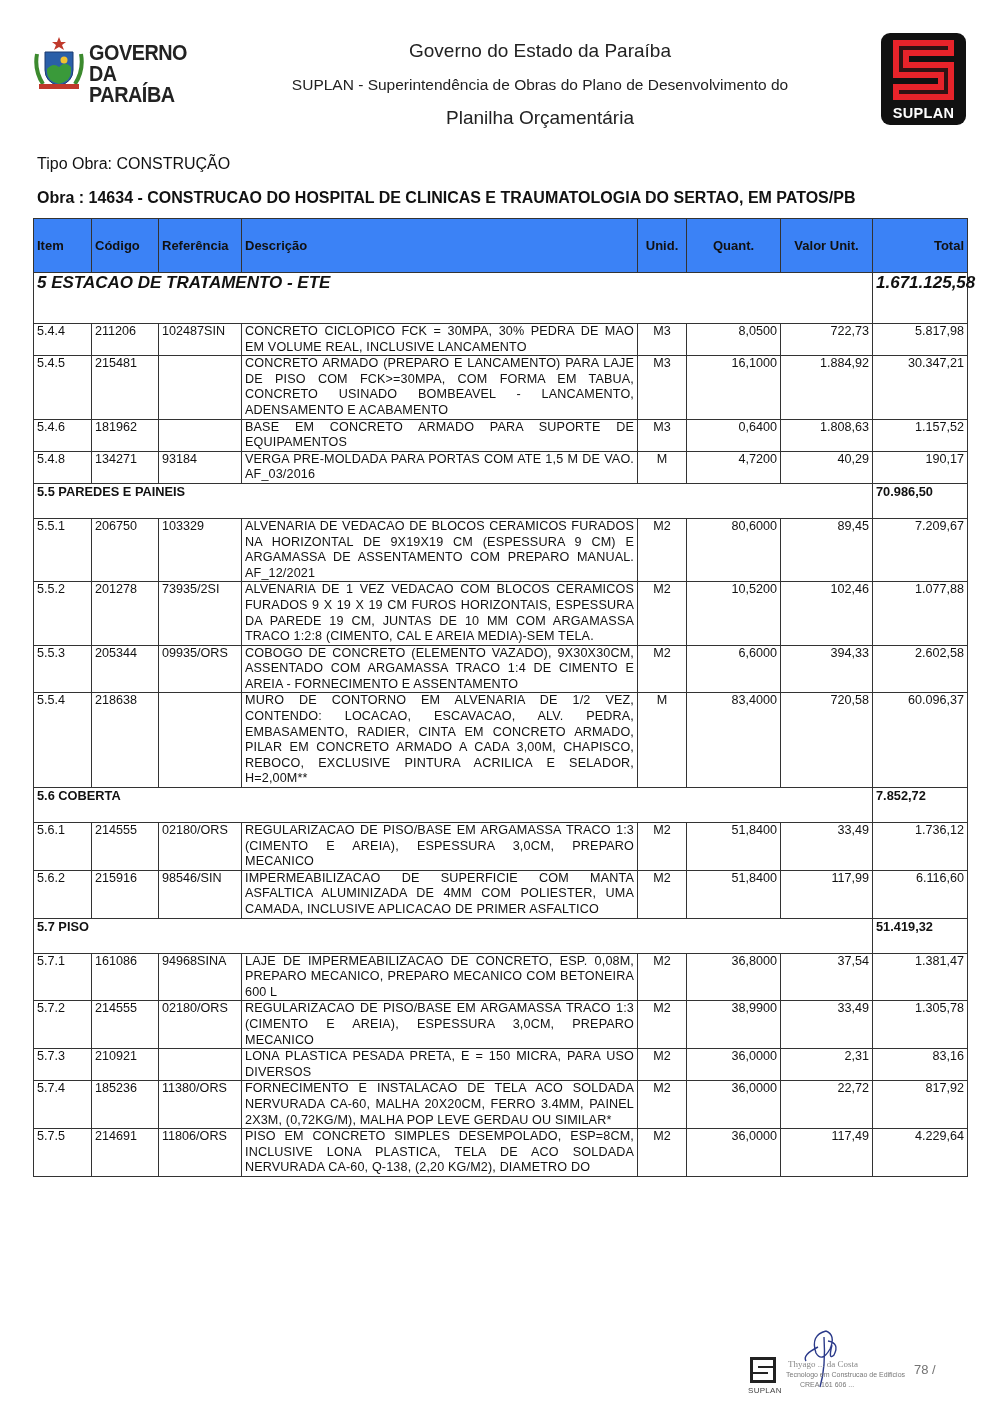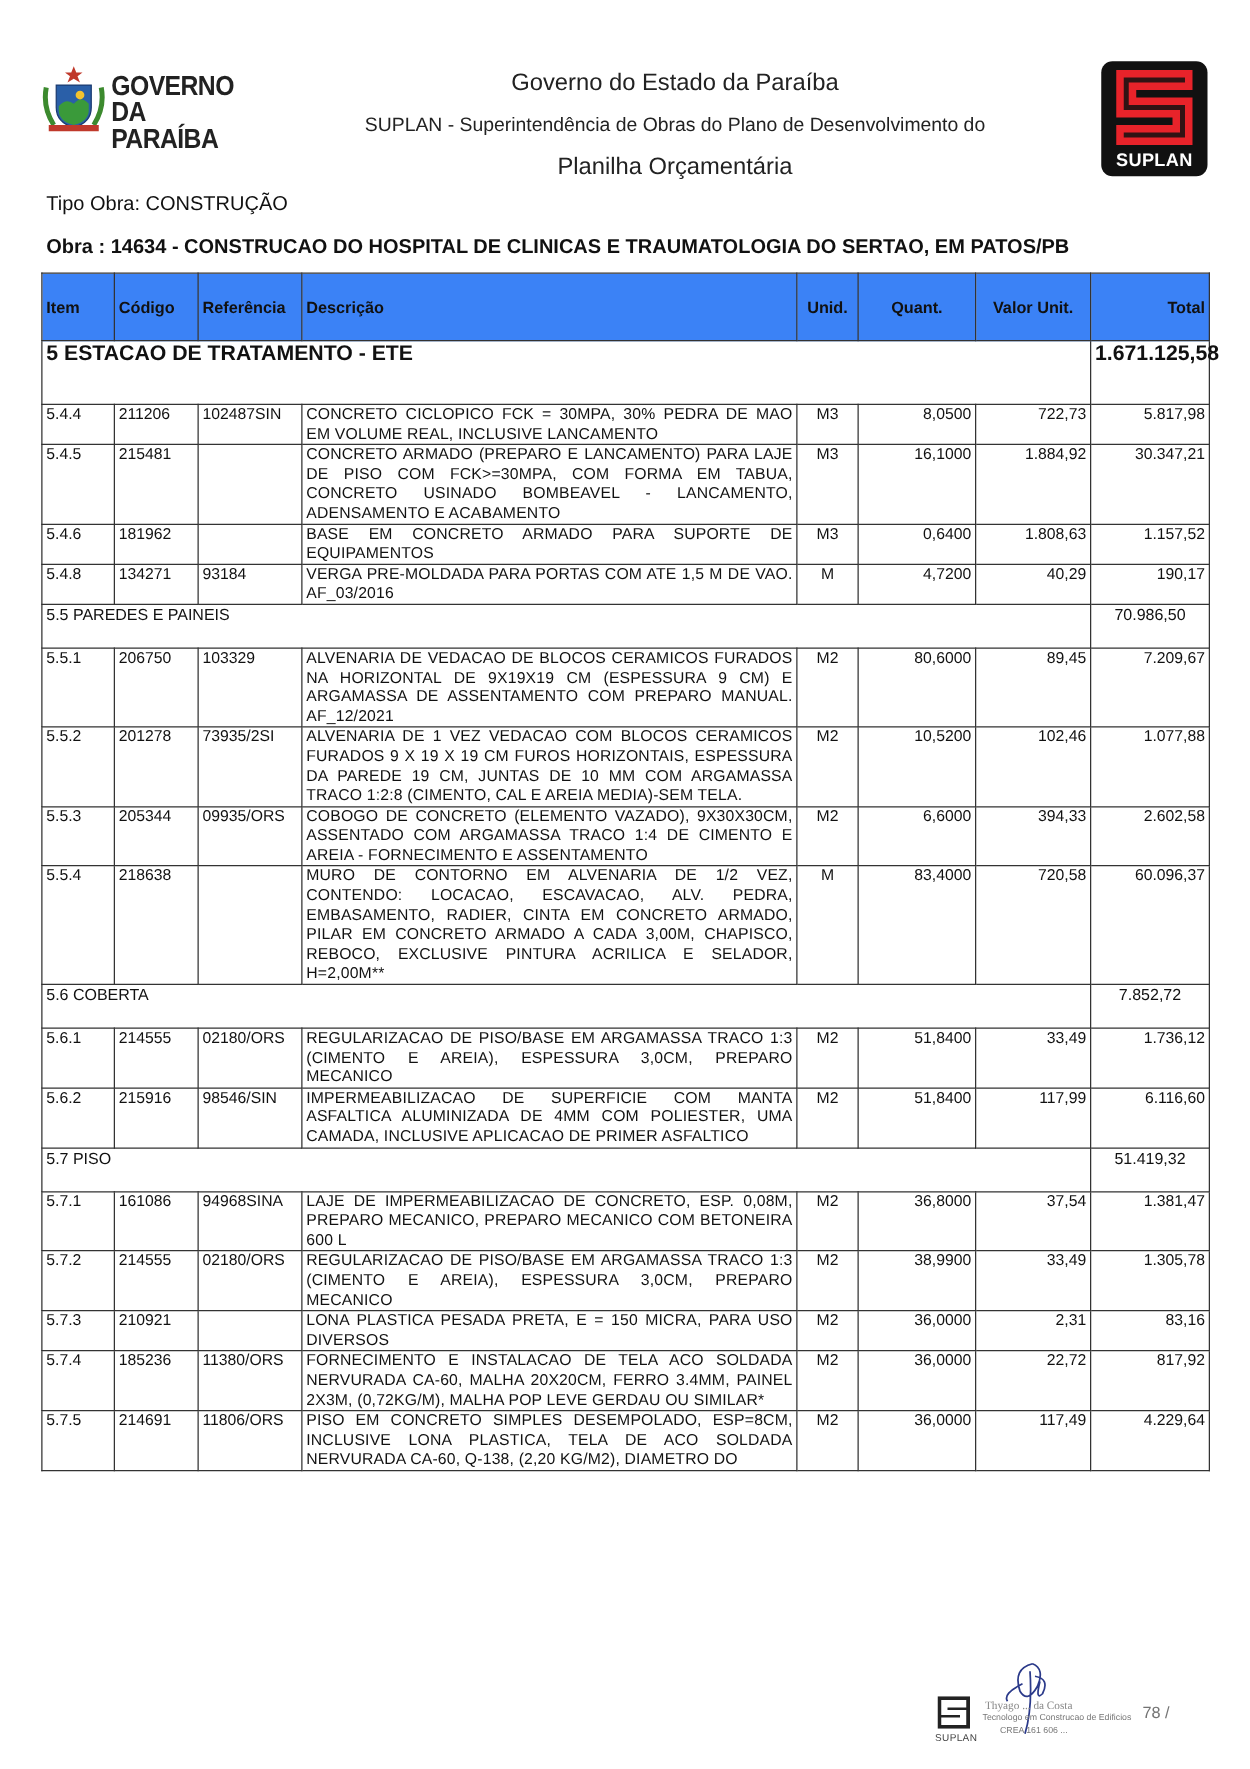--- a/index.html
+++ b/index.html
@@ -1,20 +1,20 @@
 <!DOCTYPE html>
 <html><head>
 <meta charset="utf-8">
 <style>
   html, body { margin: 0; padding: 0; background: #ffffff; }
   body {
     width: 1000px; height: 1415px; position: relative; overflow: hidden;
     font-family: "Liberation Sans", "DejaVu Sans", sans-serif; color: #111;
   }
-  .header { position: absolute; left: 0; top: 0; width: 1000px; height: 140px; margin-top: 16px; }
+  .header { position: absolute; left: 0; top: 0; width: 1000px; height: 140px; }
   .gov-logo { position: absolute; left: 33px; top: 36px; width: 165px; height: 56px; }
   .gov-crest { position: absolute; left: 0; top: 0; width: 52px; height: 56px; }
   .gov-text { position: absolute; left: 56px; top: 6px; font-size: 22px; line-height: 21px; font-weight: bold; color: #222; letter-spacing: -0.5px; transform: scaleX(0.9); transform-origin: left top; }
   .title1 { position: absolute; left: 0; width: 1080px; top: 40px; text-align: center; font-size: 19px; color: #222; }
   .title2 { position: absolute; left: 0; width: 1080px; top: 76px; text-align: center; font-size: 15.5px; color: #222; }
   .title3 { position: absolute; left: 0; width: 1080px; top: 107px; text-align: center; font-size: 19px; color: #222; }
   .suplan-logo { position: absolute; left: 881px; top: 33px; width: 85px; height: 92px; background: #111; border-radius: 9px; overflow: hidden; }
   .suplan-logo .mark { position: absolute; left: 8px; top: 7px; width: 69px; height: 60px; }
   .suplan-logo .lbl { position: absolute; left: 0; width: 85px; bottom: 4px; text-align: center; color: #fff; font-weight: bold; font-size: 14.5px; letter-spacing: 0.3px; }
 
@@ -26,23 +26,23 @@
     border-collapse: collapse; table-layout: fixed; font-size: 12.6px;
   }
   table.budget td, table.budget th { border: 1.4px solid #333; padding: 0 3px; vertical-align: top; }
   table.budget th { background: #3b82f6; font-weight: bold; height: 53px; vertical-align: middle; font-size: 13px; text-align: left; }
   table.budget th.c { text-align: center; }
   table.budget th.r { text-align: right; }
   .row td { padding-top: 4px; padding-bottom: 1px; line-height: 15.6px; }
   .row td.c { text-align: center; }
   .row td.r { text-align: right; }
   .row td.desc { text-align: justify; text-align-last: left; letter-spacing: 0.15px; }
-  .sec-big td { height: 50px; vertical-align: middle; font-weight: bold; font-size: 17px; }
-  .sec td { height: 34px; vertical-align: middle; font-weight: normal; font-size: 12.8px; margin-top: 48px; }
-  td.secval { text-align: center; }
+  .sec-big td { height: 50px; vertical-align: middle; font-weight: bold; font-size: 17px; font-style: italic; }
+  .sec td { height: 34px; vertical-align: middle; font-weight: bold; font-size: 12.8px; margin-top: 48px; }
+  td.secval { text-align: left; }
 
   .footer-stamp { position: absolute; left: 748px; top: 1327px; width: 145px; height: 70px; }
   .stamp-logo { position: absolute; left: 2px; top: 30px; width: 26px; height: 26px; }
   .stamp-suplan { position: absolute; left: 0; top: 59px; font-size: 8px; color: #444; letter-spacing: 0.3px; }
   .stamp-sign { position: absolute; left: 48px; top: 0px; width: 60px; height: 62px; }
   .stamp-l1 { position: absolute; left: 40px; top: 32px; font-size: 9px; color: #888; font-family: Liberation Serif, serif; white-space: nowrap; }
   .stamp-l2 { position: absolute; left: 38px; top: 44px; font-size: 7px; color: #777; white-space: nowrap; }
   .stamp-l3 { position: absolute; left: 52px; top: 54px; font-size: 7px; color: #777; white-space: nowrap; }
   .page-num { position: absolute; left: 914px; top: 1362px; font-size: 13px; color: #737373; }
 </style>

